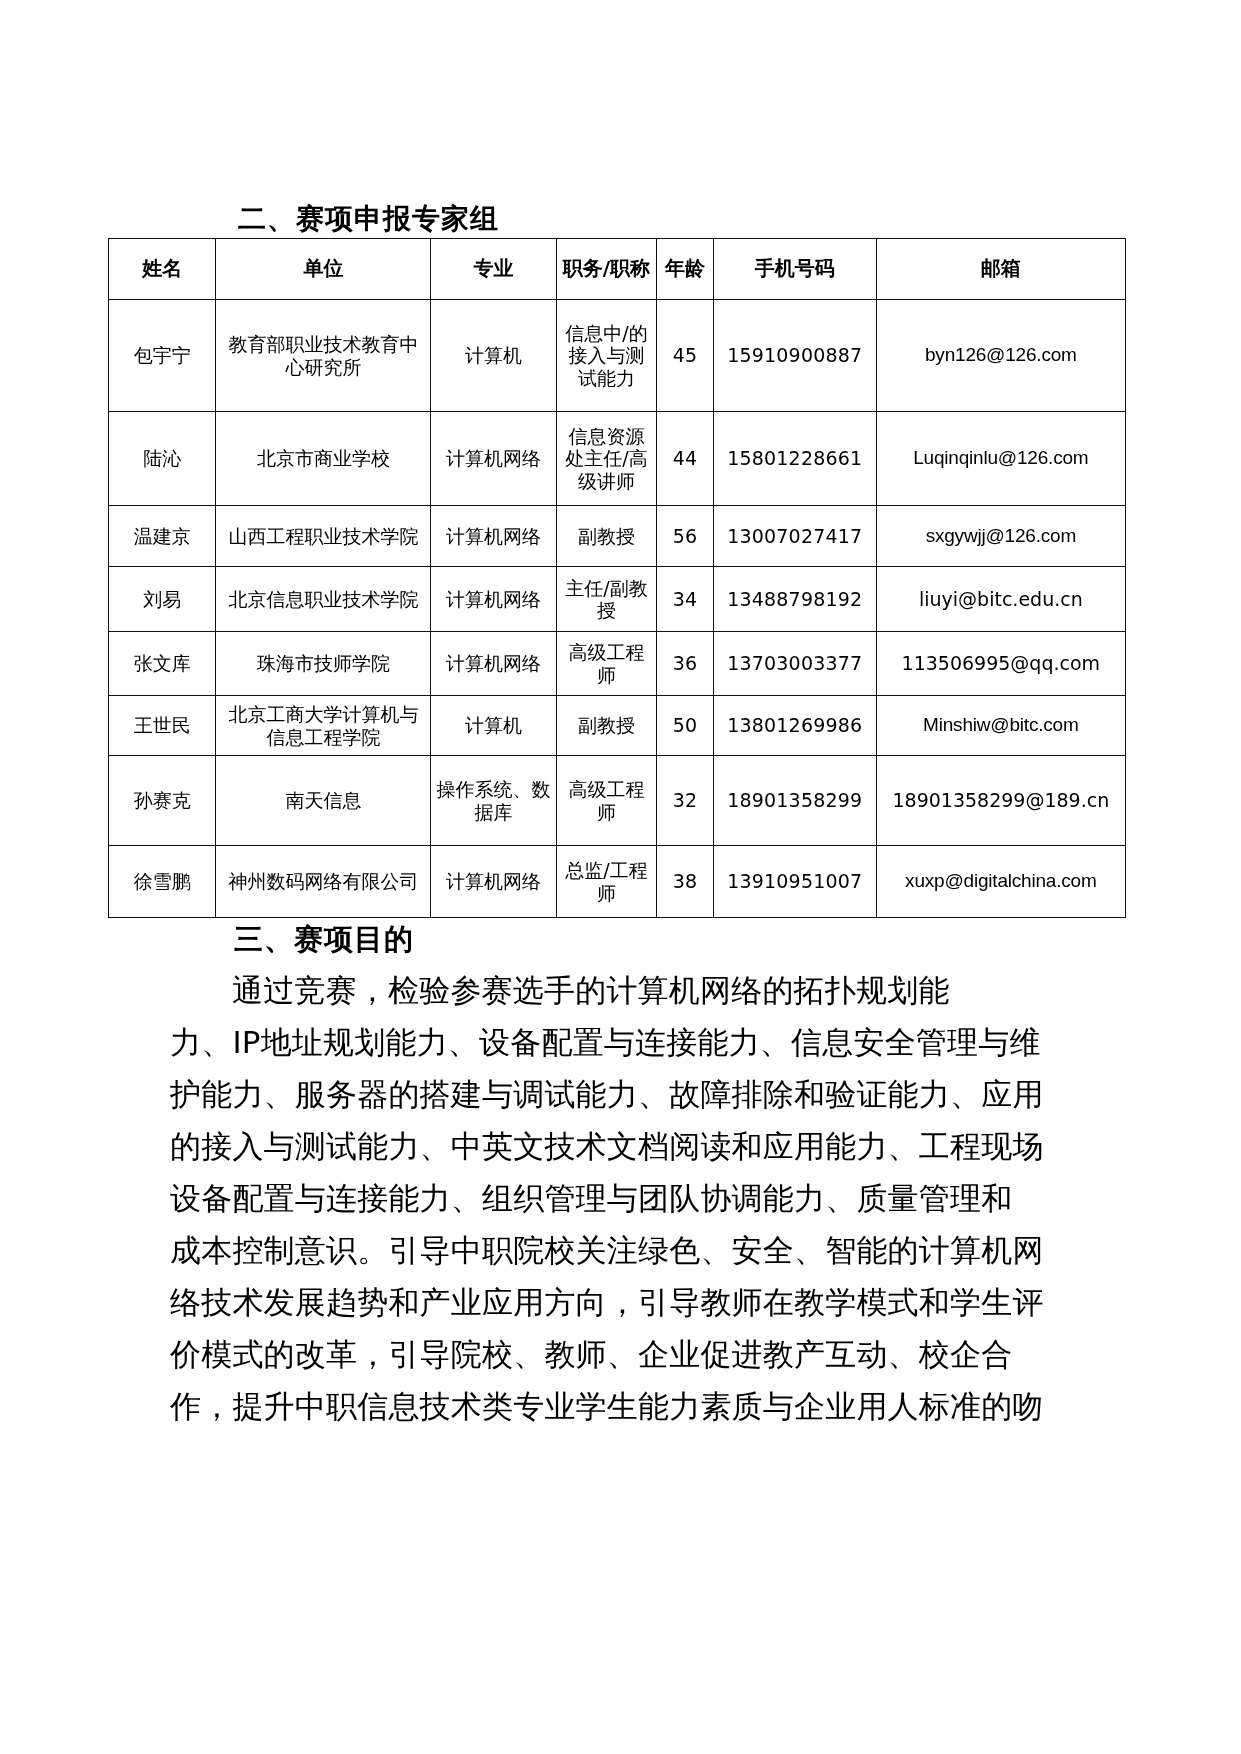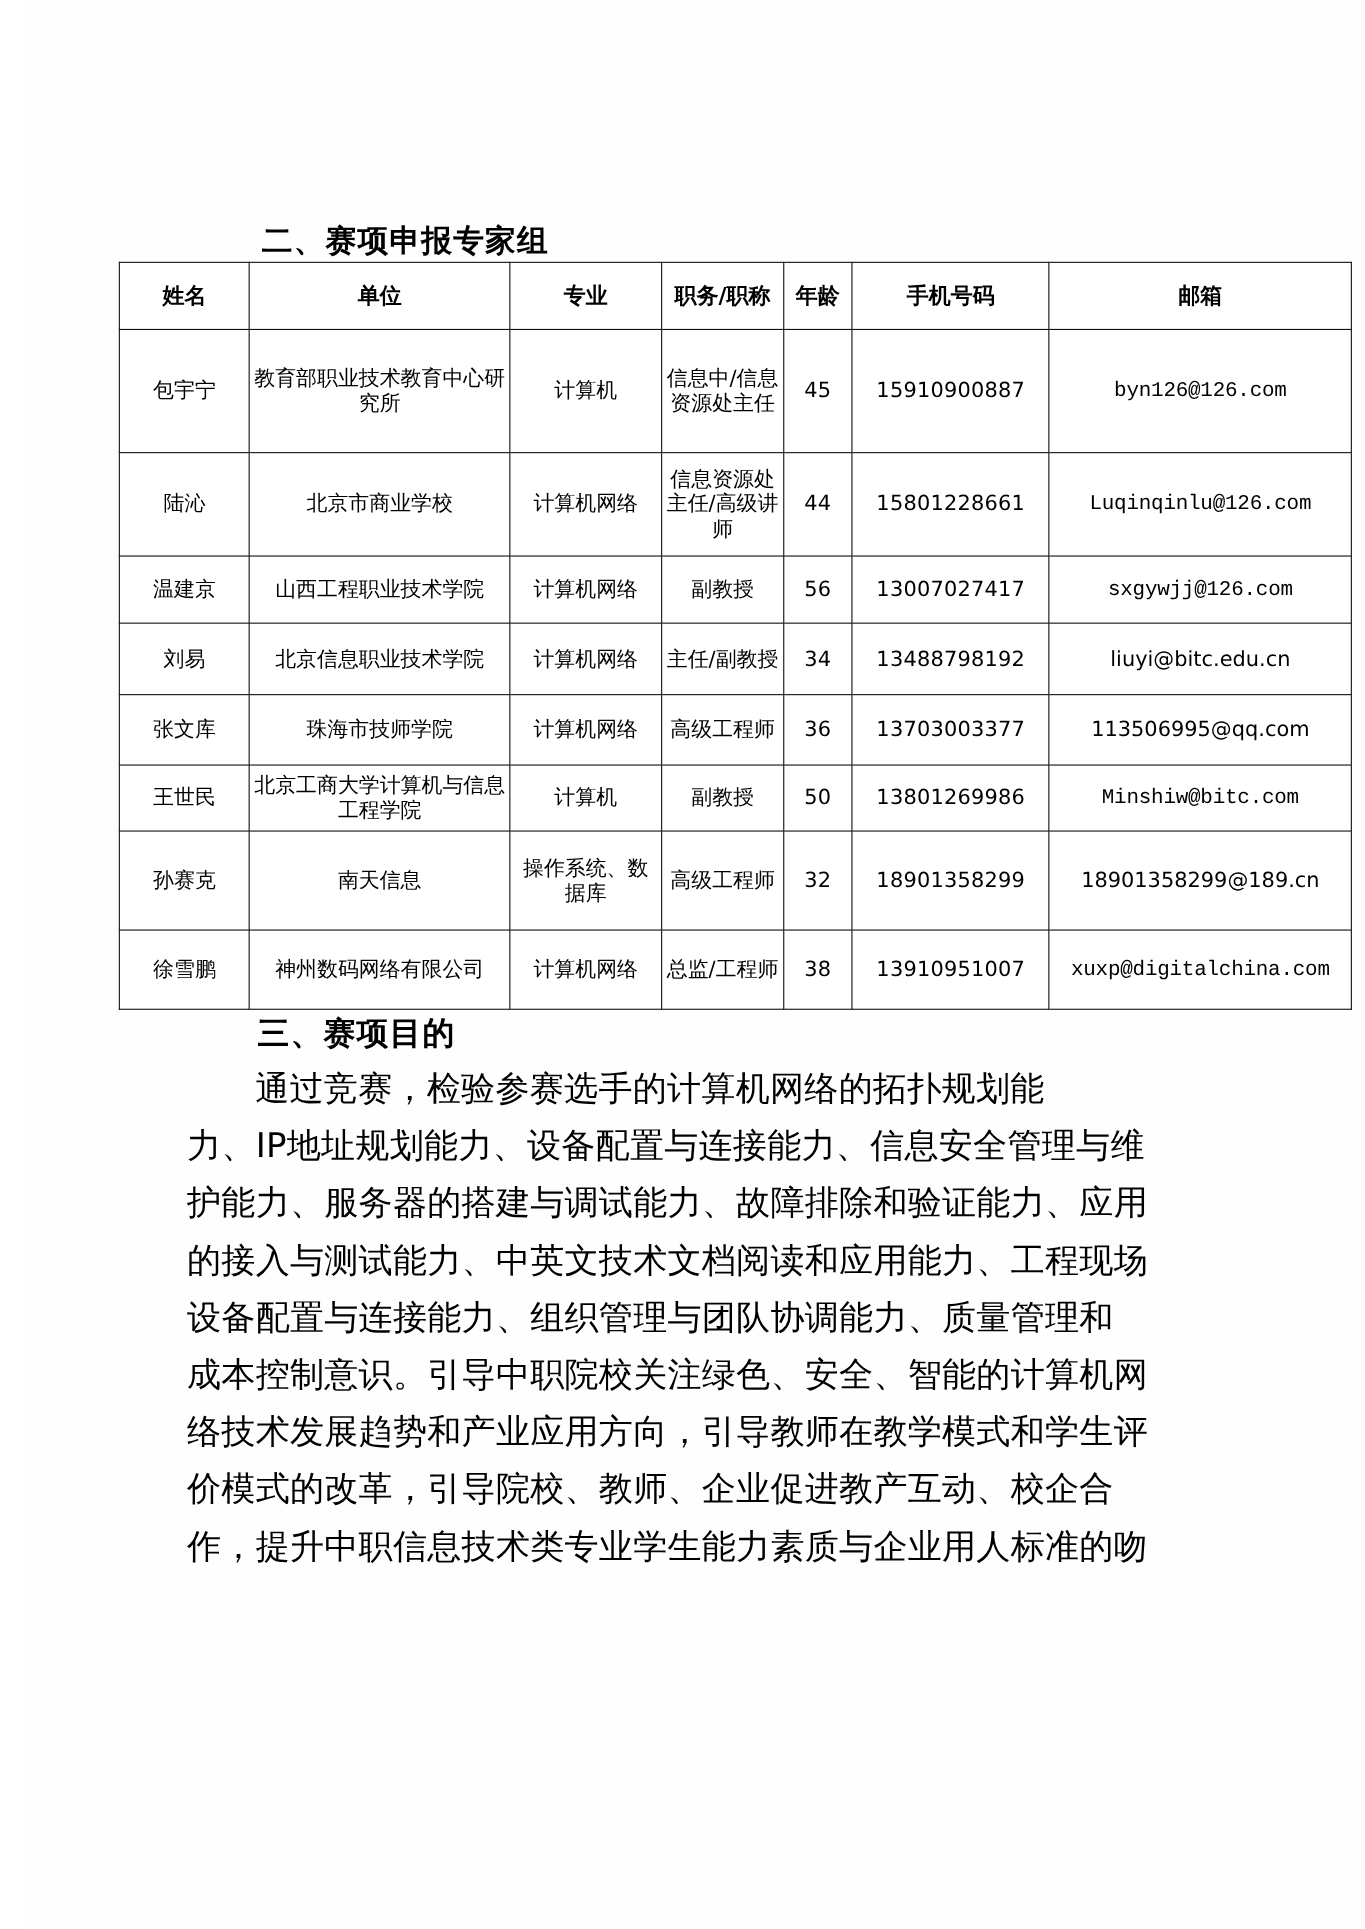--- a/index.html
+++ b/index.html
@@ -46,21 +46,21 @@
 
   
   .expert-table-wrap {
     position: absolute;
     left: 88px;
     top: 238px;
     width: 1018px;
   }
   table.expert-table {
     border-collapse: collapse;
-    width: 1121px;
+    width: 1018px;
     table-layout: fixed;
     background: #ffffff;
     padding-left: 48px;
   }
   table.expert-table td,
   table.expert-table th {
     border: 1px solid #111111;
     text-align: center;
     vertical-align: middle;
     padding: 4px 3px;
@@ -78,21 +78,21 @@
   
   col.c-name   { width: 97px; }
   col.c-org    { width: 194px; }
   col.c-major  { width: 113px; }
   col.c-title  { width: 91px; }
   col.c-age    { width: 51px; }
   col.c-phone  { width: 147px; }
   col.c-email  { width: 225px; }
 
   .cell-mono {
-    font-family: Liberation Mono, monospace;
+    font-family: Liberation Sans, sans-serif;
     font-size: 17px;
     letter-spacing: -0.2px;
   }
   .cell-sans {
     font-family: "DejaVu Sans", "Liberation Sans", sans-serif;
     font-size: 19px;
   }
   .cell-num {
     font-family: "DejaVu Sans", "Liberation Sans", sans-serif;
     font-size: 20px;
@@ -149,21 +149,21 @@
           <th>年龄</th>
           <th>手机号码</th>
           <th>邮箱</th>
         </tr>
       </thead>
       <tbody>
         <tr style="height:112px">
           <td class="cell-cjk">包宇宁</td>
           <td class="cell-cjk">教育部职业技术教育中心研究所</td>
           <td class="cell-cjk">计算机</td>
-          <td class="cell-cjk">信息中/信息资源处主任</td>
+          <td class="cell-cjk">信息中/的接入与测试能力</td>
           <td class="cell-num">45</td>
           <td class="cell-num">15910900887</td>
           <td class="cell-mono">byn126@126.com</td>
         </tr>
         <tr style="height:94px">
           <td class="cell-cjk">陆沁</td>
           <td class="cell-cjk">北京市商业学校</td>
           <td class="cell-cjk">计算机网络</td>
           <td class="cell-cjk">信息资源处主任/高级讲师</td>
           <td class="cell-num">44</td>

